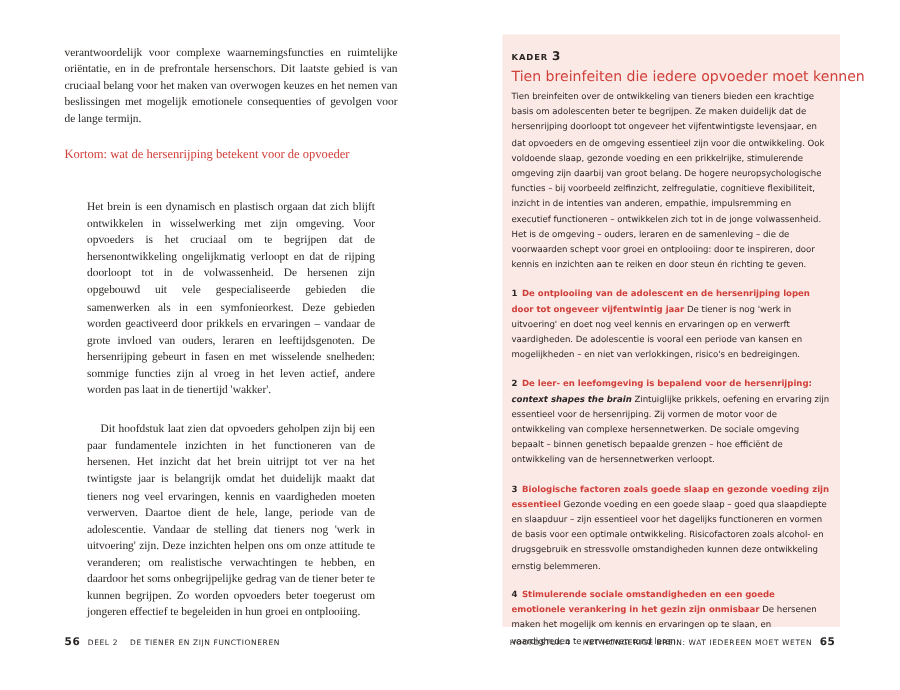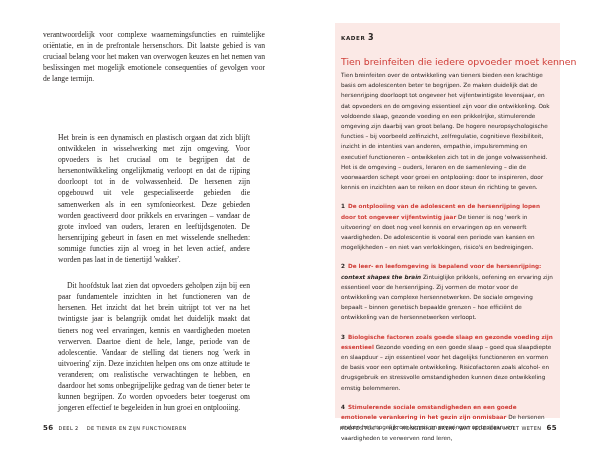--- a/index.html
+++ b/index.html
@@ -15,35 +15,36 @@
   .left-body { top:117px; }
   .left-body p { margin:15px; text-indent:0; }
   .left-body p + p { text-indent:9px; }
   .footer-left { position:absolute; left:43px; top:424px; font-size:5px; letter-spacing:0.4px; }
   .footer-left .num { font-size:7px; font-weight:bold; margin-right:5px; }
   .footer-left .sep { margin:0 4px; }
   .box { position:absolute; left:35px; top:23px; width:225px; height:395px; background:#fbe9e6; }
   .box-inner { position:absolute; left:6px; top:10px; width:213px; }
   .kader { font-size:5.6px; font-weight:bold; letter-spacing:0.6px; }
   .kader .n { font-size:8px; }
-  .box-title { font-size:9.4px; color:#d0403a; margin-top:14px; line-height:12px; white-space:nowrap; }
+  .box-title { font-size:9.4px; color:#d0403a; margin-top:4px; line-height:12px; white-space:nowrap; }
   .box-text { font-size:5.7px; line-height:10.2px; margin-top:2px; }
   .fact { margin-top:9px; font-size:5.7px; line-height:10.2px; }
   .fact .fn { font-weight:bold; margin-right:3px; }
   .fact .fh { color:#d0403a; font-weight:bold; }
   .fact .fi { font-style:italic; font-weight:bold; }
   .footer-right { position:absolute; right:43px; top:424px; font-size:5px; letter-spacing:0.4px; white-space:nowrap; }
   .footer-right .num { font-size:7px; font-weight:bold; margin-left:5px; }
   .footer-right .sep { margin:0 4px; }
 </style>
 </head>
 <body>
 
 <div class="page page-left">
   <div class="left-text left-top serif">verantwoordelijk voor complexe waarnemingsfuncties en ruimtelijke oriëntatie, en in de prefrontale hersenschors. Dit laatste gebied is van cruciaal belang voor het maken van overwogen keuzes en het nemen van beslissingen met mogelijk emotionele consequenties of gevolgen voor de lange termijn.</div>
+  <div class="left-heading serif">Kortom: wat de hersenrijping betekent voor de opvoeder</div>
   <div class="left-text left-body serif">
     <p>Het brein is een dynamisch en plastisch orgaan dat zich blijft ontwikkelen in wisselwerking met zijn omgeving. Voor opvoeders is het cruciaal om te begrijpen dat de hersenontwikkeling ongelijkmatig verloopt en dat de rijping doorloopt tot in de volwassenheid. De hersenen zijn opgebouwd uit vele gespecialiseerde gebieden die samenwerken als in een symfonieorkest. Deze gebieden worden geactiveerd door prikkels en ervaringen – vandaar de grote invloed van ouders, leraren en leeftijdsgenoten. De hersenrijping gebeurt in fasen en met wisselende snelheden: sommige functies zijn al vroeg in het leven actief, andere worden pas laat in de tienertijd 'wakker'.</p>
     <p>Dit hoofdstuk laat zien dat opvoeders geholpen zijn bij een paar fundamentele inzichten in het functioneren van de hersenen. Het inzicht dat het brein uitrijpt tot ver na het twintigste jaar is belangrijk omdat het duidelijk maakt dat tieners nog veel ervaringen, kennis en vaardigheden moeten verwerven. Daartoe dient de hele, lange, periode van de adolescentie. Vandaar de stelling dat tieners nog 'werk in uitvoering' zijn. Deze inzichten helpen ons om onze attitude te veranderen; om realistische verwachtingen te hebben, en daardoor het soms onbegrijpelijke gedrag van de tiener beter te kunnen begrijpen. Zo worden opvoeders beter toegerust om jongeren effectief te begeleiden in hun groei en ontplooiing.</p>
   </div>
   <div class="footer-left sans">
     <span class="num">56</span><span>DEEL 2</span><span class="sep"></span><span>DE TIENER EN ZIJN FUNCTIONEREN</span>
   </div>
 </div>
 
 <div class="page page-right">

